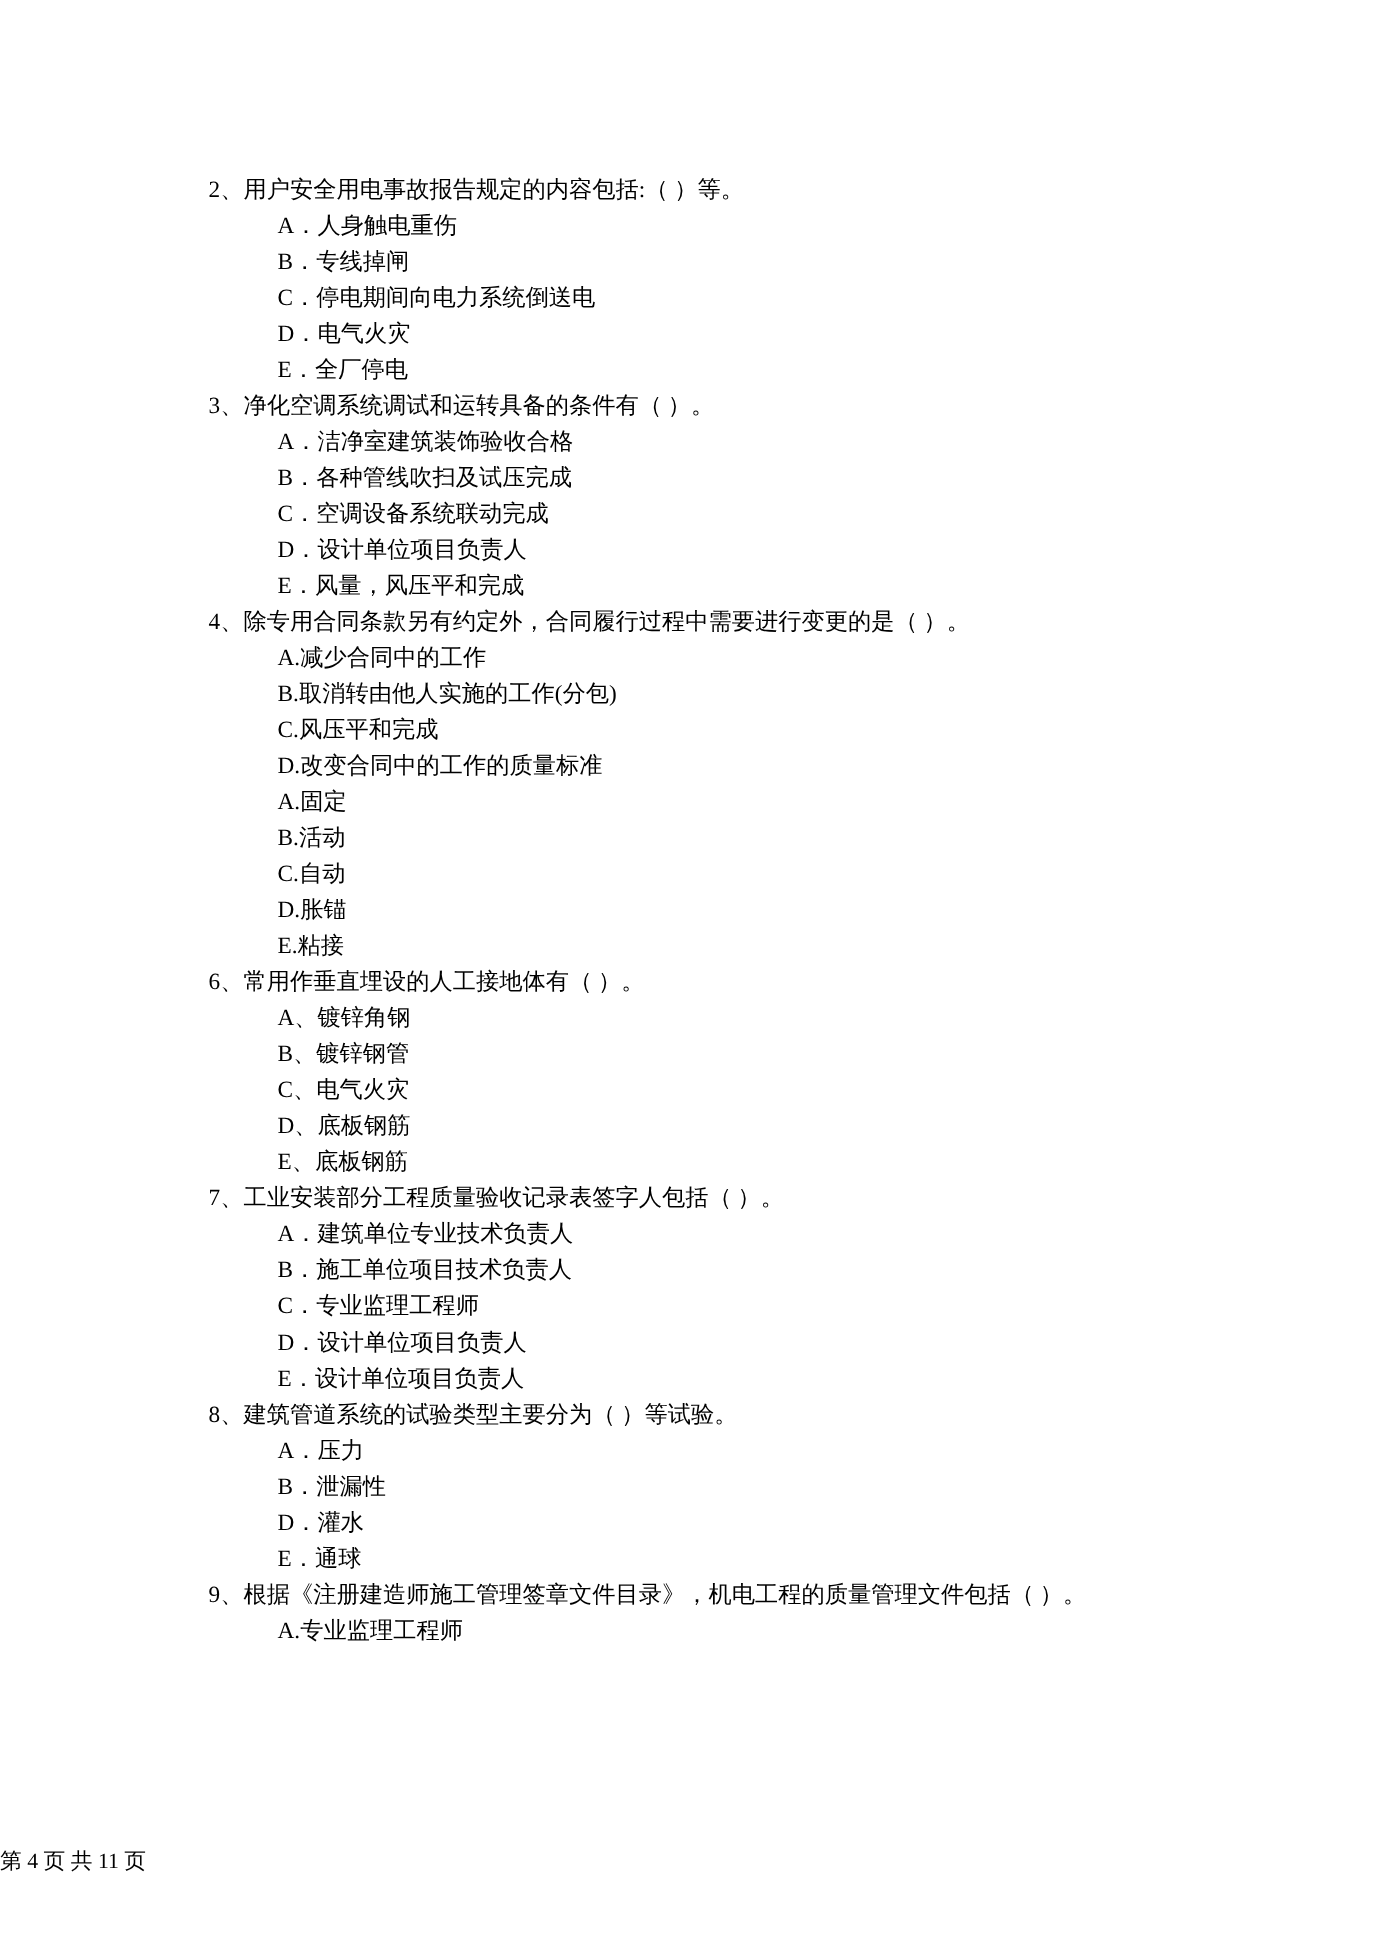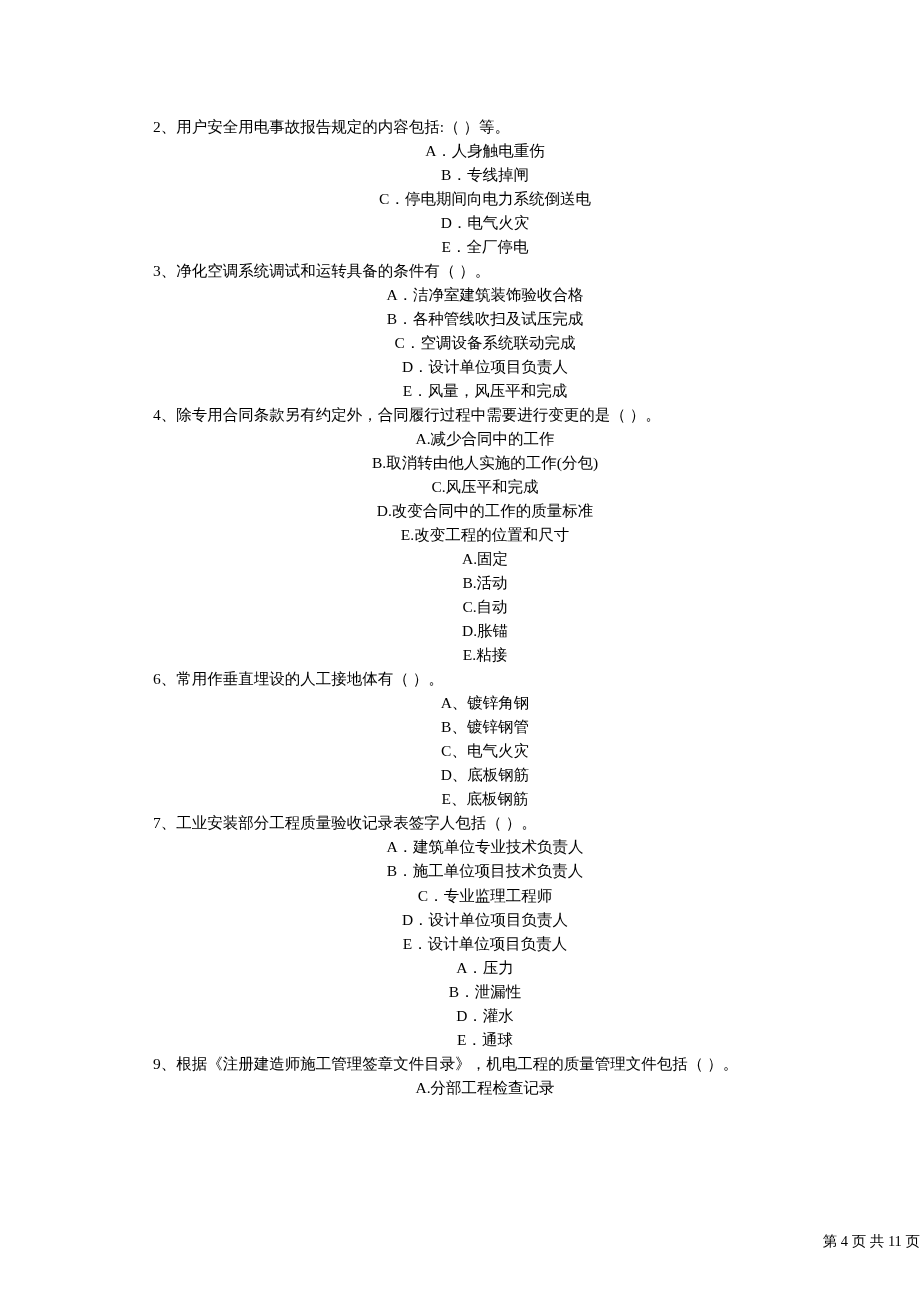--- a/index.html
+++ b/index.html
@@ -11,34 +11,33 @@
       font-size: 15.5px;
       line-height: 1.55;
       color: #000;
       padding: 115px 135px 0 137px;
       position: relative;
     }
     .question {
       margin-bottom: 0;
     }
     .q-text {
-      margin-left: 16px;
+      margin-left: 2px;
       text-indent: -1.5em;
       padding-left: 1.5em;
     }
     .option {
       padding-left: 3.1em;
-      text-align: center;
     }
     .footer {
       position: absolute;
       bottom: 50px;
       left: 0;
       width: 100%;
-      text-align: right;
+      text-align: left;
       font-size: 14.5px;
     }
   </style>
 </head>
 <body>
 
 <div class="question">
   <div class="q-text"><span>2、</span><span>用户安全用电事故报告规定的内容包括:（    ）等。</span></div>
   <div class="option">A．人身触电重伤</div>
   <div class="option">B．专线掉闸</div>
@@ -55,21 +54,20 @@
   <div class="option">D．设计单位项目负责人</div>
   <div class="option">E．风量，风压平和完成</div>
 </div>
 
 <div class="question">
   <div class="q-text"><span>4、</span><span>除专用合同条款另有约定外，合同履行过程中需要进行变更的是（    ）。</span></div>
   <div class="option">A.减少合同中的工作</div>
   <div class="option">B.取消转由他人实施的工作(分包)</div>
   <div class="option">C.风压平和完成</div>
   <div class="option">D.改变合同中的工作的质量标准</div>
-  <div class="option">E.改变工程的位置和尺寸</div>
 </div>
 
 <div class="question">
   <div class="option">A.固定</div>
   <div class="option">B.活动</div>
   <div class="option">C.自动</div>
   <div class="option">D.胀锚</div>
   <div class="option">E.粘接</div>
 </div>
 
@@ -85,24 +83,25 @@
 <div class="question">
   <div class="q-text"><span>7、</span><span>工业安装部分工程质量验收记录表签字人包括（    ）。</span></div>
   <div class="option">A．建筑单位专业技术负责人</div>
   <div class="option">B．施工单位项目技术负责人</div>
   <div class="option">C．专业监理工程师</div>
   <div class="option">D．设计单位项目负责人</div>
   <div class="option">E．设计单位项目负责人</div>
 </div>
 
 <div class="question">
+  <div class="q-text"><span>8、</span><span>建筑管道系统的试验类型主要分为（    ）等试验。</span></div>
   <div class="option">A．压力</div>
   <div class="option">B．泄漏性</div>
   <div class="option">D．灌水</div>
   <div class="option">E．通球</div>
 </div>
 
 <div class="question">
   <div class="q-text"><span>9、</span><span>根据《注册建造师施工管理签章文件目录》，机电工程的质量管理文件包括（    ）。</span></div>
-  <div class="option">A.分部工程检查记录</div>
+  <div class="option">A.专业监理工程师</div>
 </div>
 
 <div class="footer">第 4 页 共 11 页</div>
 
 </body></html>

